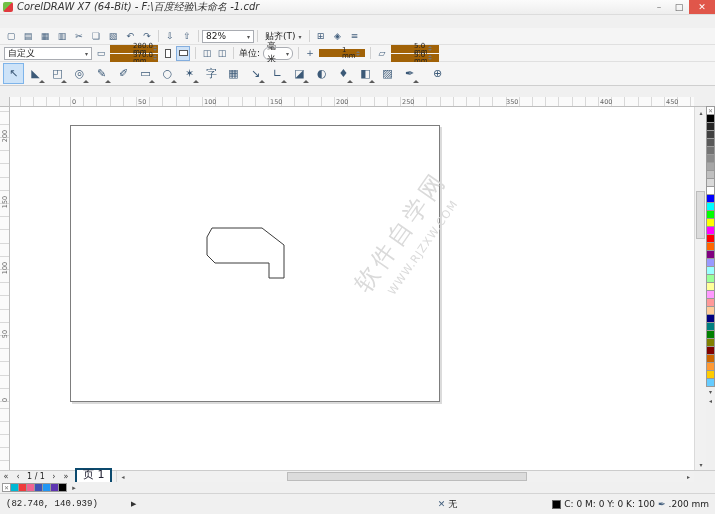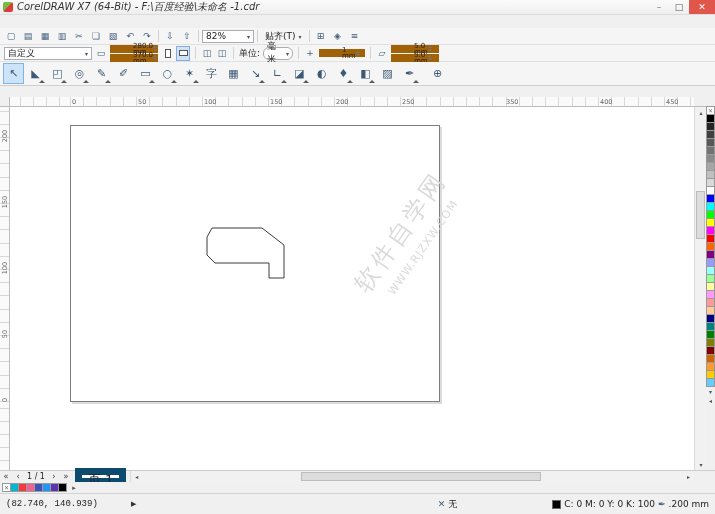--- a/index.html
+++ b/index.html
@@ -115,21 +115,21 @@
   .main-palette { position:absolute; left:706px; top:107px; width:9px; height:363px; background:#f0f0f0; }
   .swatch { width:9px; height:9px; border:1px solid #9a9a9a; margin-top:-1px; background:#fff;
             font-size:6px; line-height:7px; text-align:center; color:#777; }
   .pal-btn { width:9px; height:9px; font-size:6px; line-height:9px; text-align:center; color:#555; }
 
   
   .bottombar { top:470px; height:12px; background:#f0f0f0; border-top:1px solid #cccccc;
                display:flex; align-items:center; }
   .nav-btn { width:12px; height:12px; font-size:8px; line-height:11px; text-align:center; color:#333; }
   .nav-label { font-size:8px; padding:0 3px; color:#222; white-space:nowrap; }
-  .page-tab { height:17px; background:#fff; border:7px solid #0c4a6e; font-size:13px; line-height:9px;
+  .page-tab { height:17px; background:#fff; border:2px solid #0c4a6e; font-size:11px; line-height:9px;
               padding:0 6px; margin-left:3px; color:#223; white-space:nowrap; }
   .hscroll { flex:1; position:relative; height:12px; background:#f1f1f1; border-left:1px solid #dadada;
              margin-left:4px; }
   .hs-btn { position:absolute; top:0; width:11px; height:12px; font-size:6px; display:flex;
             align-items:center; justify-content:center; color:#555; }
   .hs-left { left:0; } .hs-right { right:0; }
   .hs-thumb { position:absolute; left:170px; top:1px; width:240px; height:9px; background:#dcdcdc;
               border:1px solid #bcbcbc; }
   .corner-box { width:21px; height:12px; background:#f0f0f0; }
 

